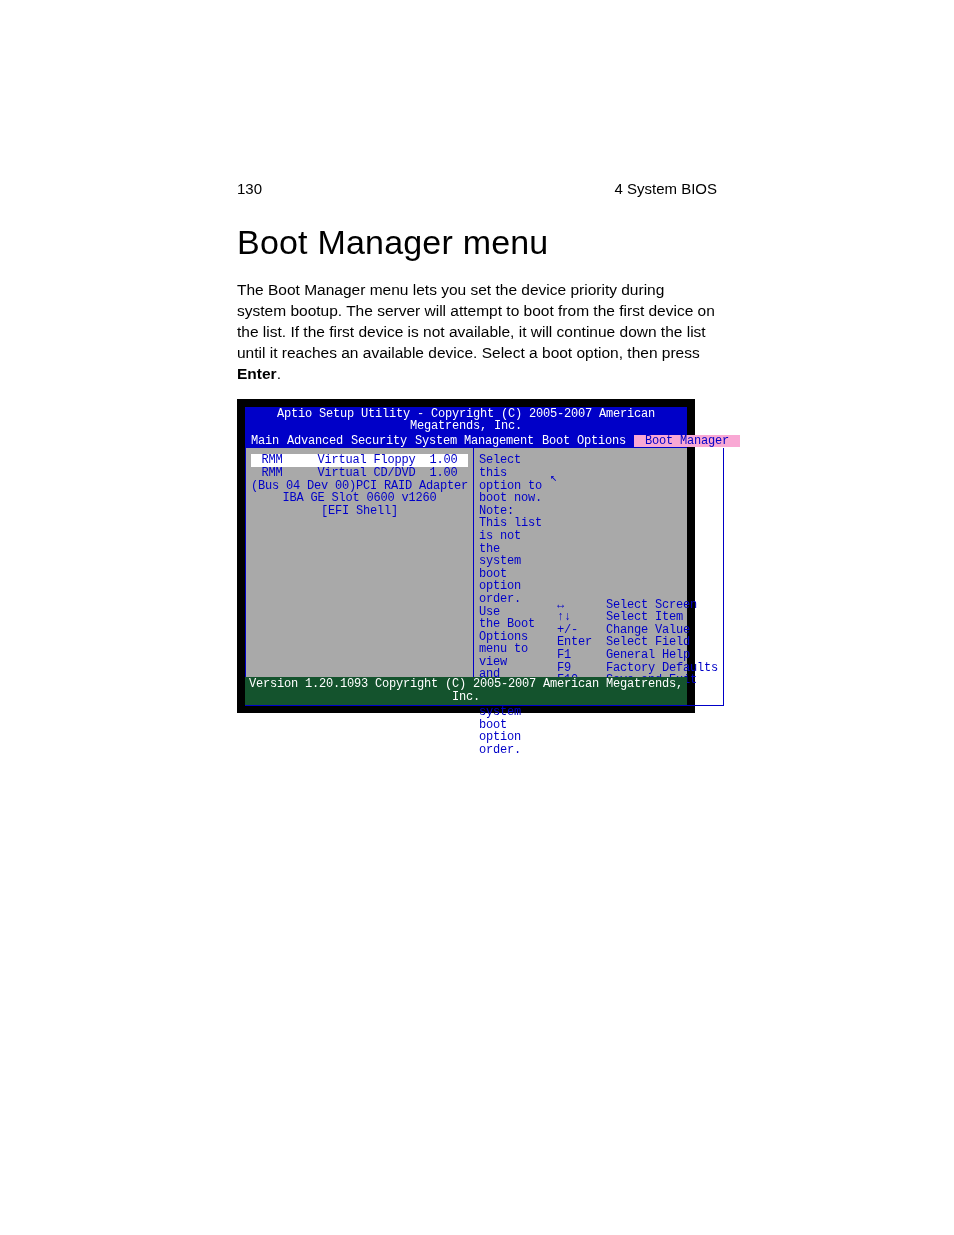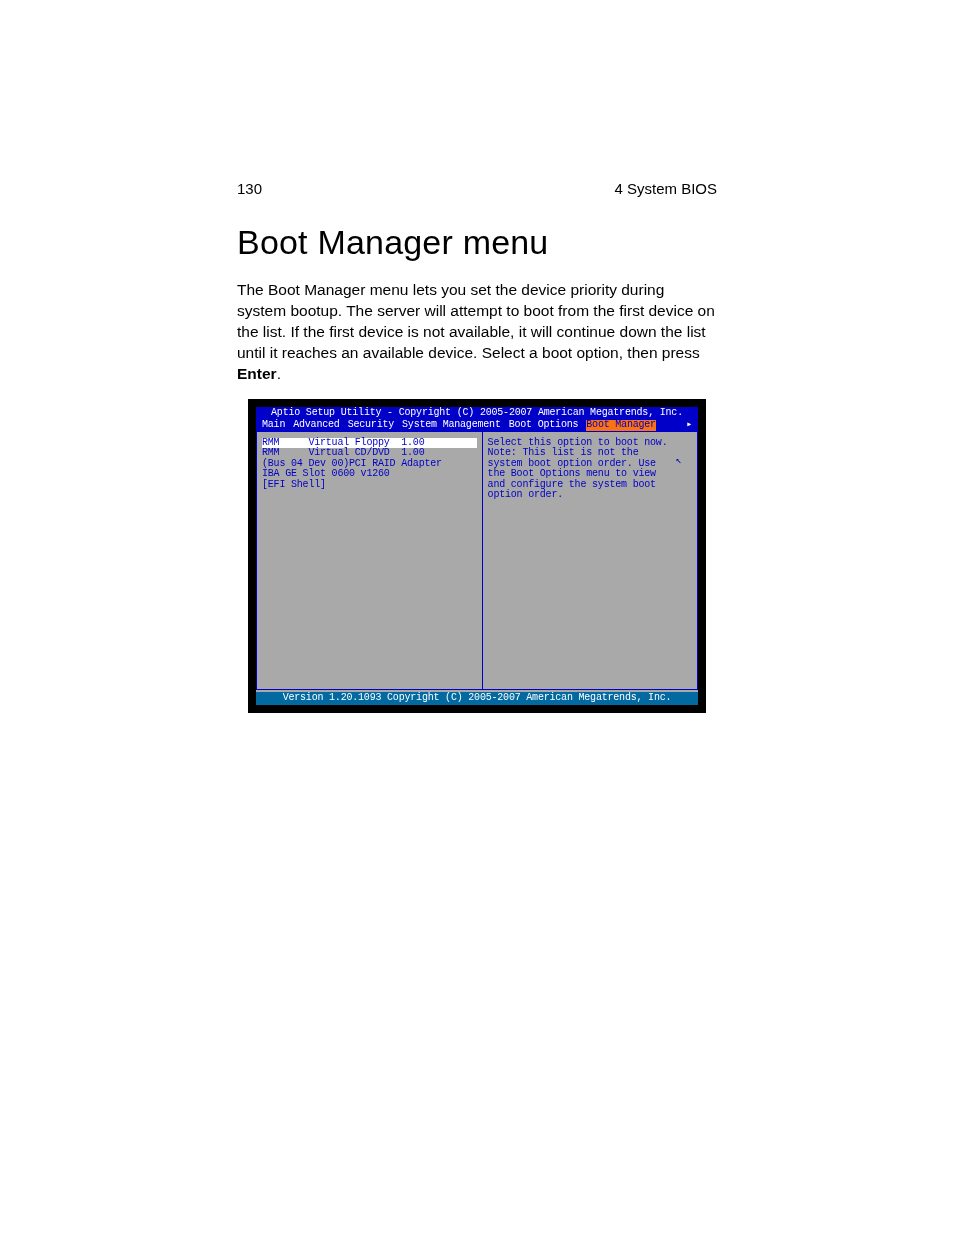--- a/index.html
+++ b/index.html
@@ -5,35 +5,35 @@
   html,body{margin:0;padding:0;background:#fff;}
   body{width:954px;height:1235px;font-family:"Segoe UI","Helvetica Neue",Arial,sans-serif;color:#000;position:relative;}
   .page{position:absolute;left:237px;top:180px;width:480px;}
   .header-row{display:flex;justify-content:space-between;align-items:baseline;font-size:15px;margin-bottom:26px;}
   .page-num{font-weight:400;}
   .sect{font-weight:400;}
   h1{font-weight:300;font-size:34px;margin:0 0 18px 0;letter-spacing:0.2px;}
   .body-text{font-size:15.5px;line-height:1.35;margin:4px 0 14px 0;}
   .body-text b{font-weight:700;}
   
-  .bios{width:454px;height:310px;background:#000;border:2px solid #000;font-family:"Lucida Console","Courier New",monospace;font-size:10px;line-height:1.05;color:#a9a9a9;position:relative;letter-spacing:-0.2px;margin-left:11px;}
+  .bios{width:454px;height:310px;background:#000;border:2px solid #000;font-family:"Lucida Console","Courier New",monospace;font-size:12px;line-height:1.05;color:#a9a9a9;position:relative;letter-spacing:-0.2px;}
   .bios-inner{position:absolute;inset:6px;background:#a9a9a9;}
   .bios-titlebar{background:#0000c8;color:#fff;text-align:center;padding:1px 0;}
   .bios-menubar{background:#0000c8;color:#fff;padding:1px 6px;display:flex;gap:8px;white-space:nowrap;}
-  .bios-menubar .sel{background:#f97316;color:#0000c8;padding:0 0;}
+  .bios-menubar .sel{background:#f9a8d4;color:#0000c8;padding:0 11px;}
   .bios-menubar .arrow{margin-left:auto;}
   .bios-body{display:flex;height:258px;}
   .bios-left{flex:1.05;border:1px solid #0000c8;border-top:none;padding:6px 5px;color:#0000c8;}
-  .bios-left .opt{color:#0000c8;white-space:pre;}
+  .bios-left .opt{color:#0000c8;white-space:pre;text-align:center;}
   .bios-left .opt.sel{background:#fff;color:#0000c8;}
   .bios-right{flex:1;border:1px solid #0000c8;border-top:none;border-left:none;padding:6px 5px;color:#0000c8;display:flex;}
   .help-text{white-space:pre-wrap;}
   .cursor{margin-top:18px;padding-left:8px;}
   .keyhelp{margin-top:auto;white-space:pre;}
-  .bios-footer{position:absolute;left:6px;right:6px;bottom:6px;background:#0369a1;color:#fff;text-align:center;padding:1px 0;}
+  .bios-footer{position:absolute;left:6px;right:6px;bottom:6px;background:#14532d;color:#fff;text-align:center;padding:1px 0;}
 </style>
 </head>
 <body>
 
 <div class="page">
   <div class="header-row">
     <span class="page-num">130</span>
     <span class="sect">4 System BIOS</span>
   </div>
 
@@ -64,18 +64,19 @@
           <div class="opt">[EFI Shell]</div>
         </div>
         <div class="bios-right">
           <div class="help-text">Select this option to boot now.
 Note: This list is not the
 system boot option order. Use
 the Boot Options menu to view
 and configure the system boot
 option order.</div>
           <div class="cursor">↖</div>
+          <div class="keyhelp" id="keyhelp"><div>↔      Select Screen</div><div>↑↓     Select Item</div><div>+/-    Change Value</div><div>Enter  Select Field</div><div>F1     General Help</div><div>F9     Factory Defaults</div><div>F10    Save and Exit</div><div>ESC    Exit</div></div>
         </div>
       </div>
     </div>
     <div class="bios-footer">Version 1.20.1093 Copyright (C) 2005-2007 American Megatrends, Inc.</div>
   </div>
 </div>
 
 </body></html>

